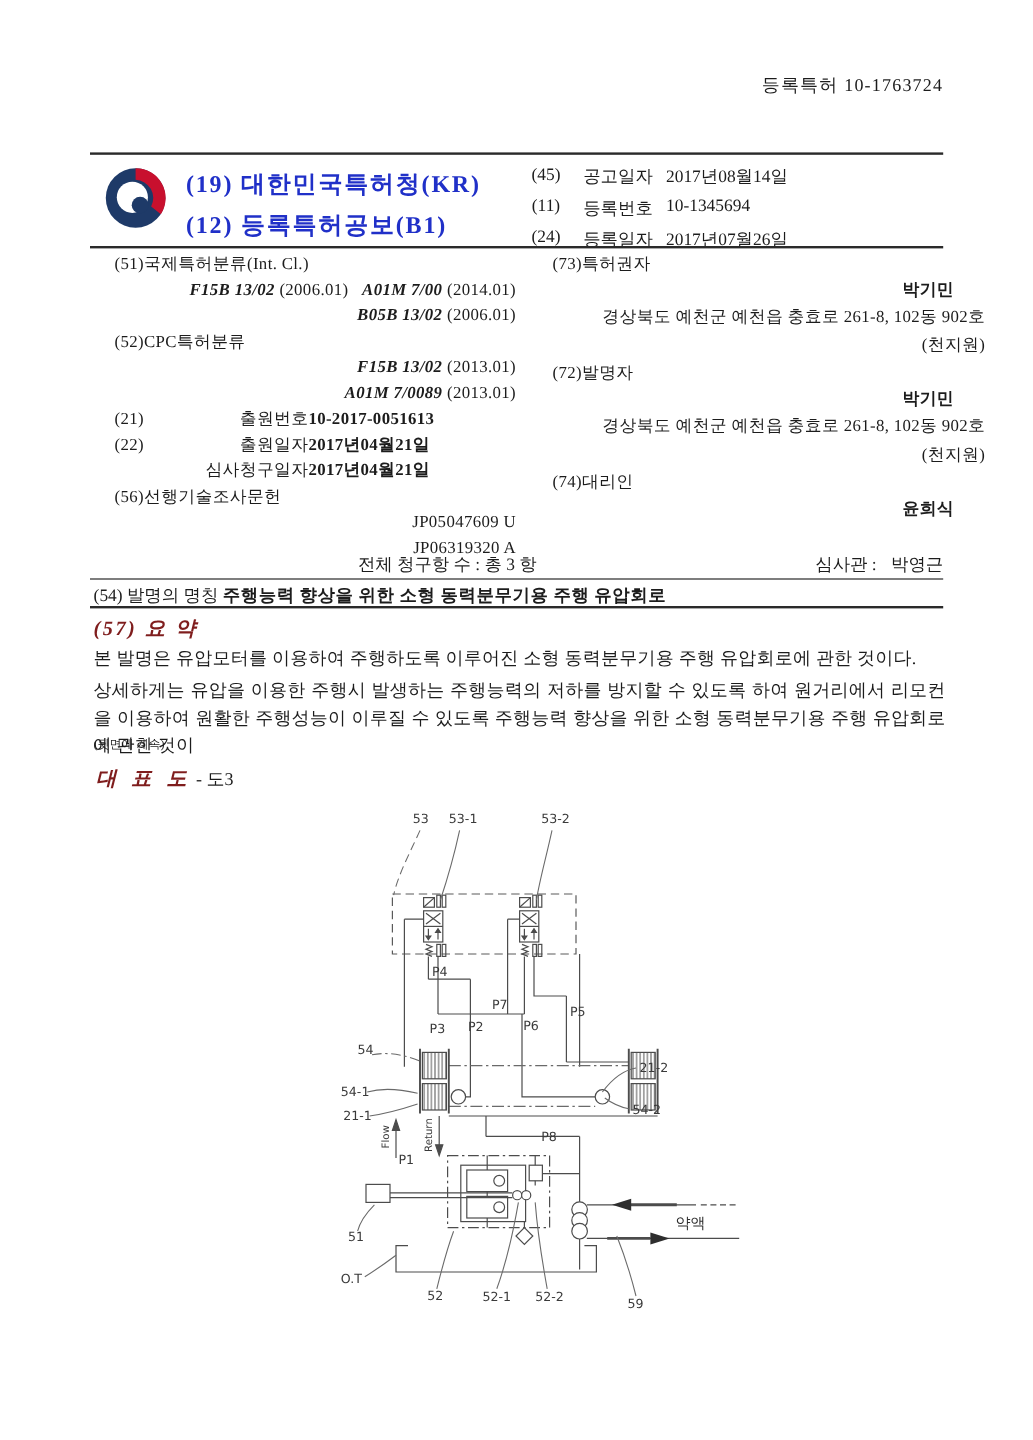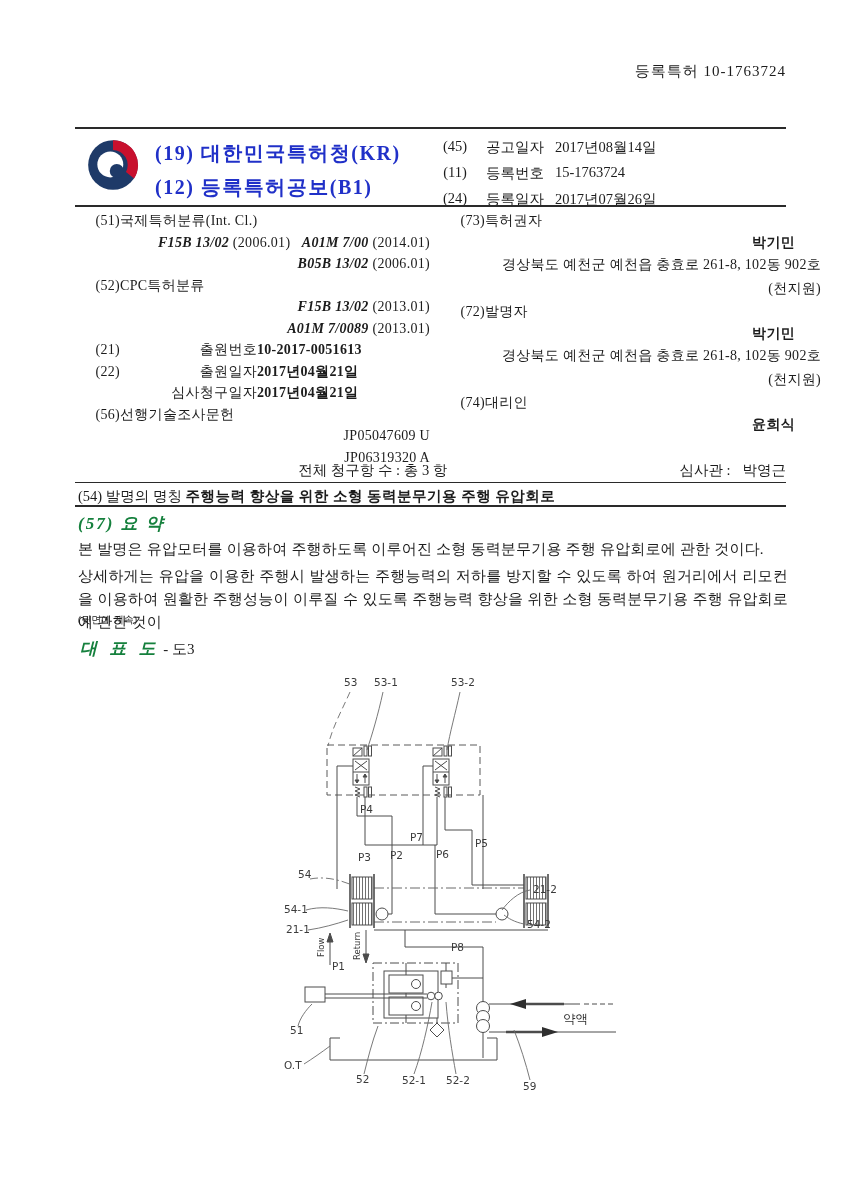--- a/index.html
+++ b/index.html
@@ -18,21 +18,21 @@
   .b-code{width:42px;flex:none;}
   .b-ind{margin-left:34px;}
   .cls{font-style:italic;font-weight:bold;}
   .b-val-row{display:flex;}
   .b-val-row .lb{width:137px;flex:none;}
   .name{font-weight:bold;}
   .addr{width:332px;word-break:break-all;line-height:24px;margin-left:46px;}
   .claims-line{top:461px;left:78px;width:708px;font-size:14.5px;display:flex;text-align:center;}
   .title-line{top:487px;left:78px;width:708px;font-size:14.5px;}
   .title-line b{letter-spacing:.5px;}
-  .magenta{color:#15803d;font-style:italic;font-weight:bold;}
+  .magenta{color:#7f1d1d;font-style:italic;font-weight:bold;}
   .abstract-head{top:512px;left:78px;font-size:17px;letter-spacing:2px;}
   .para{left:78px;width:710px;font-size:15px;line-height:23px;text-align:justify;letter-spacing:.2px;}
   .repfig{top:637px;left:80px;font-size:15px;}
   .repfig .magenta{font-size:17px;letter-spacing:4px;}
   .fig{top:670px;left:280px;width:380px;height:430px;}
   .fig svg text{font-family:"DejaVu Sans",sans-serif;font-size:10.5px;fill:#3a3a3a;}
   .fig svg text.chem{font-size:12.5px;fill:#2e2e2e;}
   .logo{top:138px;left:86px;width:54px;height:54px;}
 </style>
 </head>
@@ -61,21 +61,21 @@
   </div>
   <div class="abs mast-fields">
     <div class="mast-row">
       <span class="code">(45)</span>
       <span class="lbl">공고일자</span>
       <span>2017년08월14일</span>
     </div>
     <div class="mast-row">
       <span class="code">(11)</span>
       <span class="lbl">등록번호</span>
-      <span>15-1763724</span>
+      <span>10-1345694</span>
     </div>
     <div class="mast-row">
       <span class="code">(24)</span>
       <span class="lbl">등록일자</span>
       <span>2017년07월26일</span>
     </div>
   </div>
   <div class="hr" style="top:205px;height:2px;"></div>
 
   <div class="abs biblio" style="top:210px;left:78px;width:352px;">

